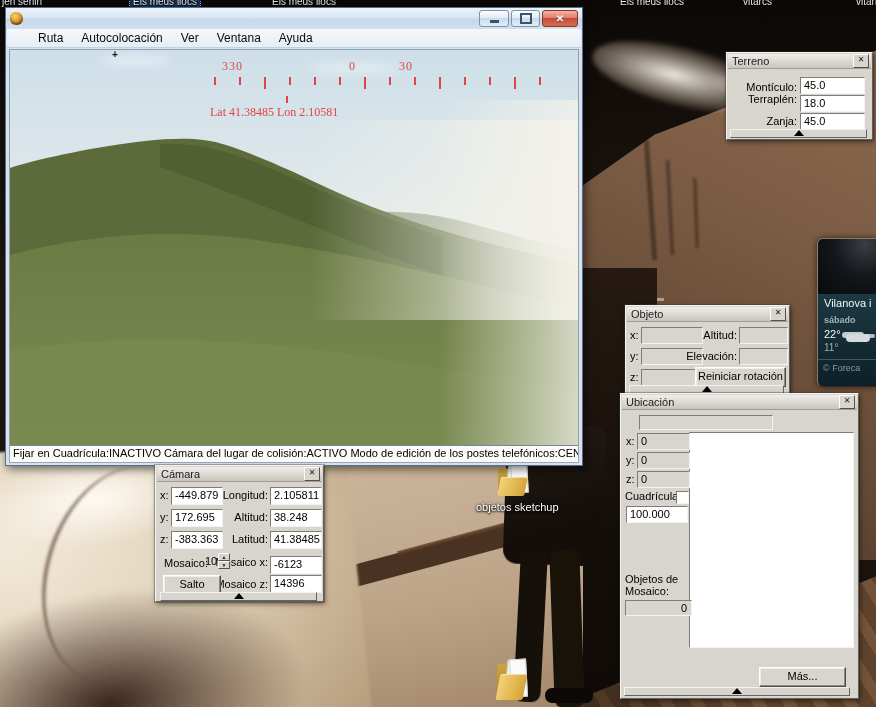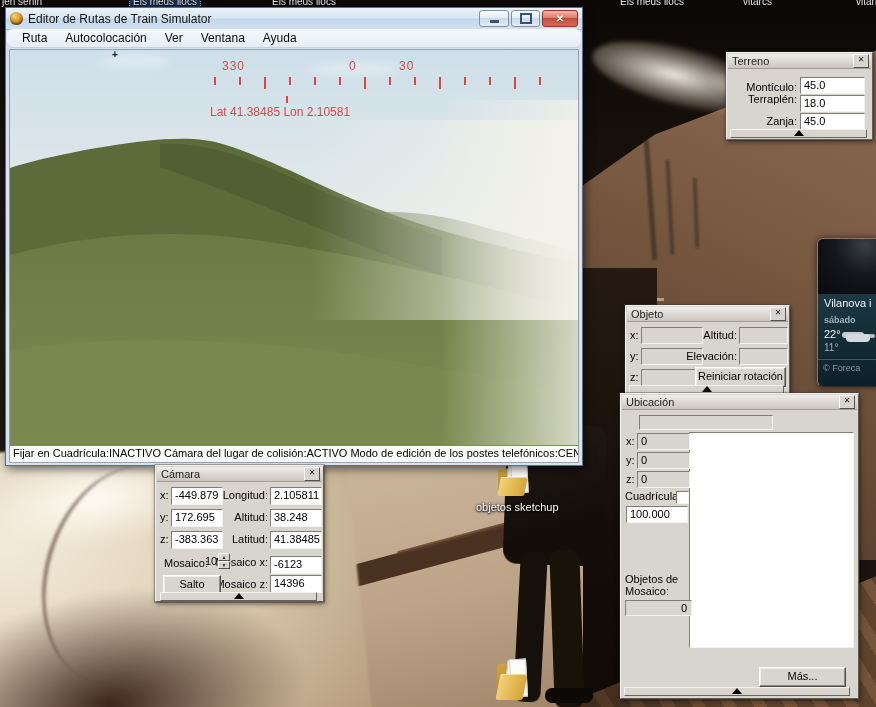--- a/index.html
+++ b/index.html
@@ -97,32 +97,32 @@
   .cap-btns{margin-left:auto;display:flex;gap:2px;}
   .cap{height:15px;border:1px solid #7e93a9;border-radius:3px;display:flex;align-items:center;justify-content:center;
      background:linear-gradient(180deg,#fbfdfe 0%,#e3ecf4 45%,#cbdae9 50%,#e4edf5 100%);}
   .cap-min{width:28px;} .cap-max{width:27px;}
   .glyph-min{width:9px;height:3px;background:#36536f;margin-top:6px;}
   .glyph-max{width:8px;height:7px;border:2px solid #36536f;}
   .cap-close{width:34px;border-color:#8c352a;color:#fff;font-weight:bold;font-size:10px;
      background:linear-gradient(180deg,#f4b4a6 0%,#df7d6b 45%,#c24f3b 50%,#d76a54 100%);
      text-shadow:0 1px 1px rgba(0,0,0,.4);}
   #menubar{position:absolute;left:1px;top:21px;right:1px;height:18px;display:flex;align-items:center;
-     background:linear-gradient(180deg,#f5f8fb,#e6edf5);border-bottom:1px solid #c4d1de;padding-left:6px;border-radius:6px;}
+     background:linear-gradient(180deg,#f5f8fb,#e6edf5);border-bottom:1px solid #c4d1de;padding-left:22px;}
   .menu-item{padding:0 9px;font-size:12px;color:#0a0a0a;}
   #cursor-cross{position:absolute;left:106px;top:41px;color:#111;font-size:10px;font-weight:bold;z-index:5;}
 
   #viewport{position:absolute;left:3px;top:41px;width:568px;height:398px;border:1px solid #8fa0af;overflow:hidden;
      background:linear-gradient(180deg,#cedfe9 0%,#dce6ea 28%,#ebedе8 55%,#f5f3ec 100%);
      background:linear-gradient(180deg,#cedfe9 0%,#dce6ea 28%,#ebede8 55%,#f5f3ec 100%);}
   #terrain{position:absolute;left:0;top:0;width:100%;height:100%;}
   .cloud{position:absolute;border-radius:50%;background:#fff;filter:blur(4px);opacity:.4;}
 
   
-  #hud{position:absolute;inset:0;color:#e04545;font-family:Liberation Sans, sans-serif;}
+  #hud{position:absolute;inset:0;color:#e04545;font-family:Liberation Serif, serif;}
   .hud-num{position:absolute;top:9px;font-size:12px;letter-spacing:1px;}
   .tick{position:absolute;top:27px;width:2px;height:8px;background:#e04545;}
   .tick.tall{height:12px;}
   .tick-center{position:absolute;top:46px;width:2px;height:7px;background:#e04545;}
   .hud-latlon{position:absolute;left:200px;top:55px;font-size:12px;}
 
   #statusbar{position:absolute;left:3px;right:3px;bottom:2px;height:15px;background:#fbfbf9;
      border:1px solid #98a6b4;border-top-color:#76879a;font-size:11px;color:#000;
      padding:1px 3px 0 3px;white-space:nowrap;overflow:hidden;}
 
@@ -214,21 +214,20 @@
     <div class="g-hi">22°</div>
     <div class="g-lo">11°</div>
     <div class="g-cloud"></div>
     <div class="g-divider"></div>
     <div class="g-credit">© Foreca</div>
   </div>
 
   <div id="main-window">
     <div id="titlebar">
       <div class="win-icon"></div>
-      <div class="win-title">Editor de Rutas de Train Simulator</div>
       <div class="cap-btns">
         <div class="cap cap-min">
             <div class="glyph-min"></div>
           </div>
         <div class="cap cap-max">
             <div class="glyph-max"></div>
           </div>
         <div class="cap cap-close">
             <span>✕</span>
           </div>

